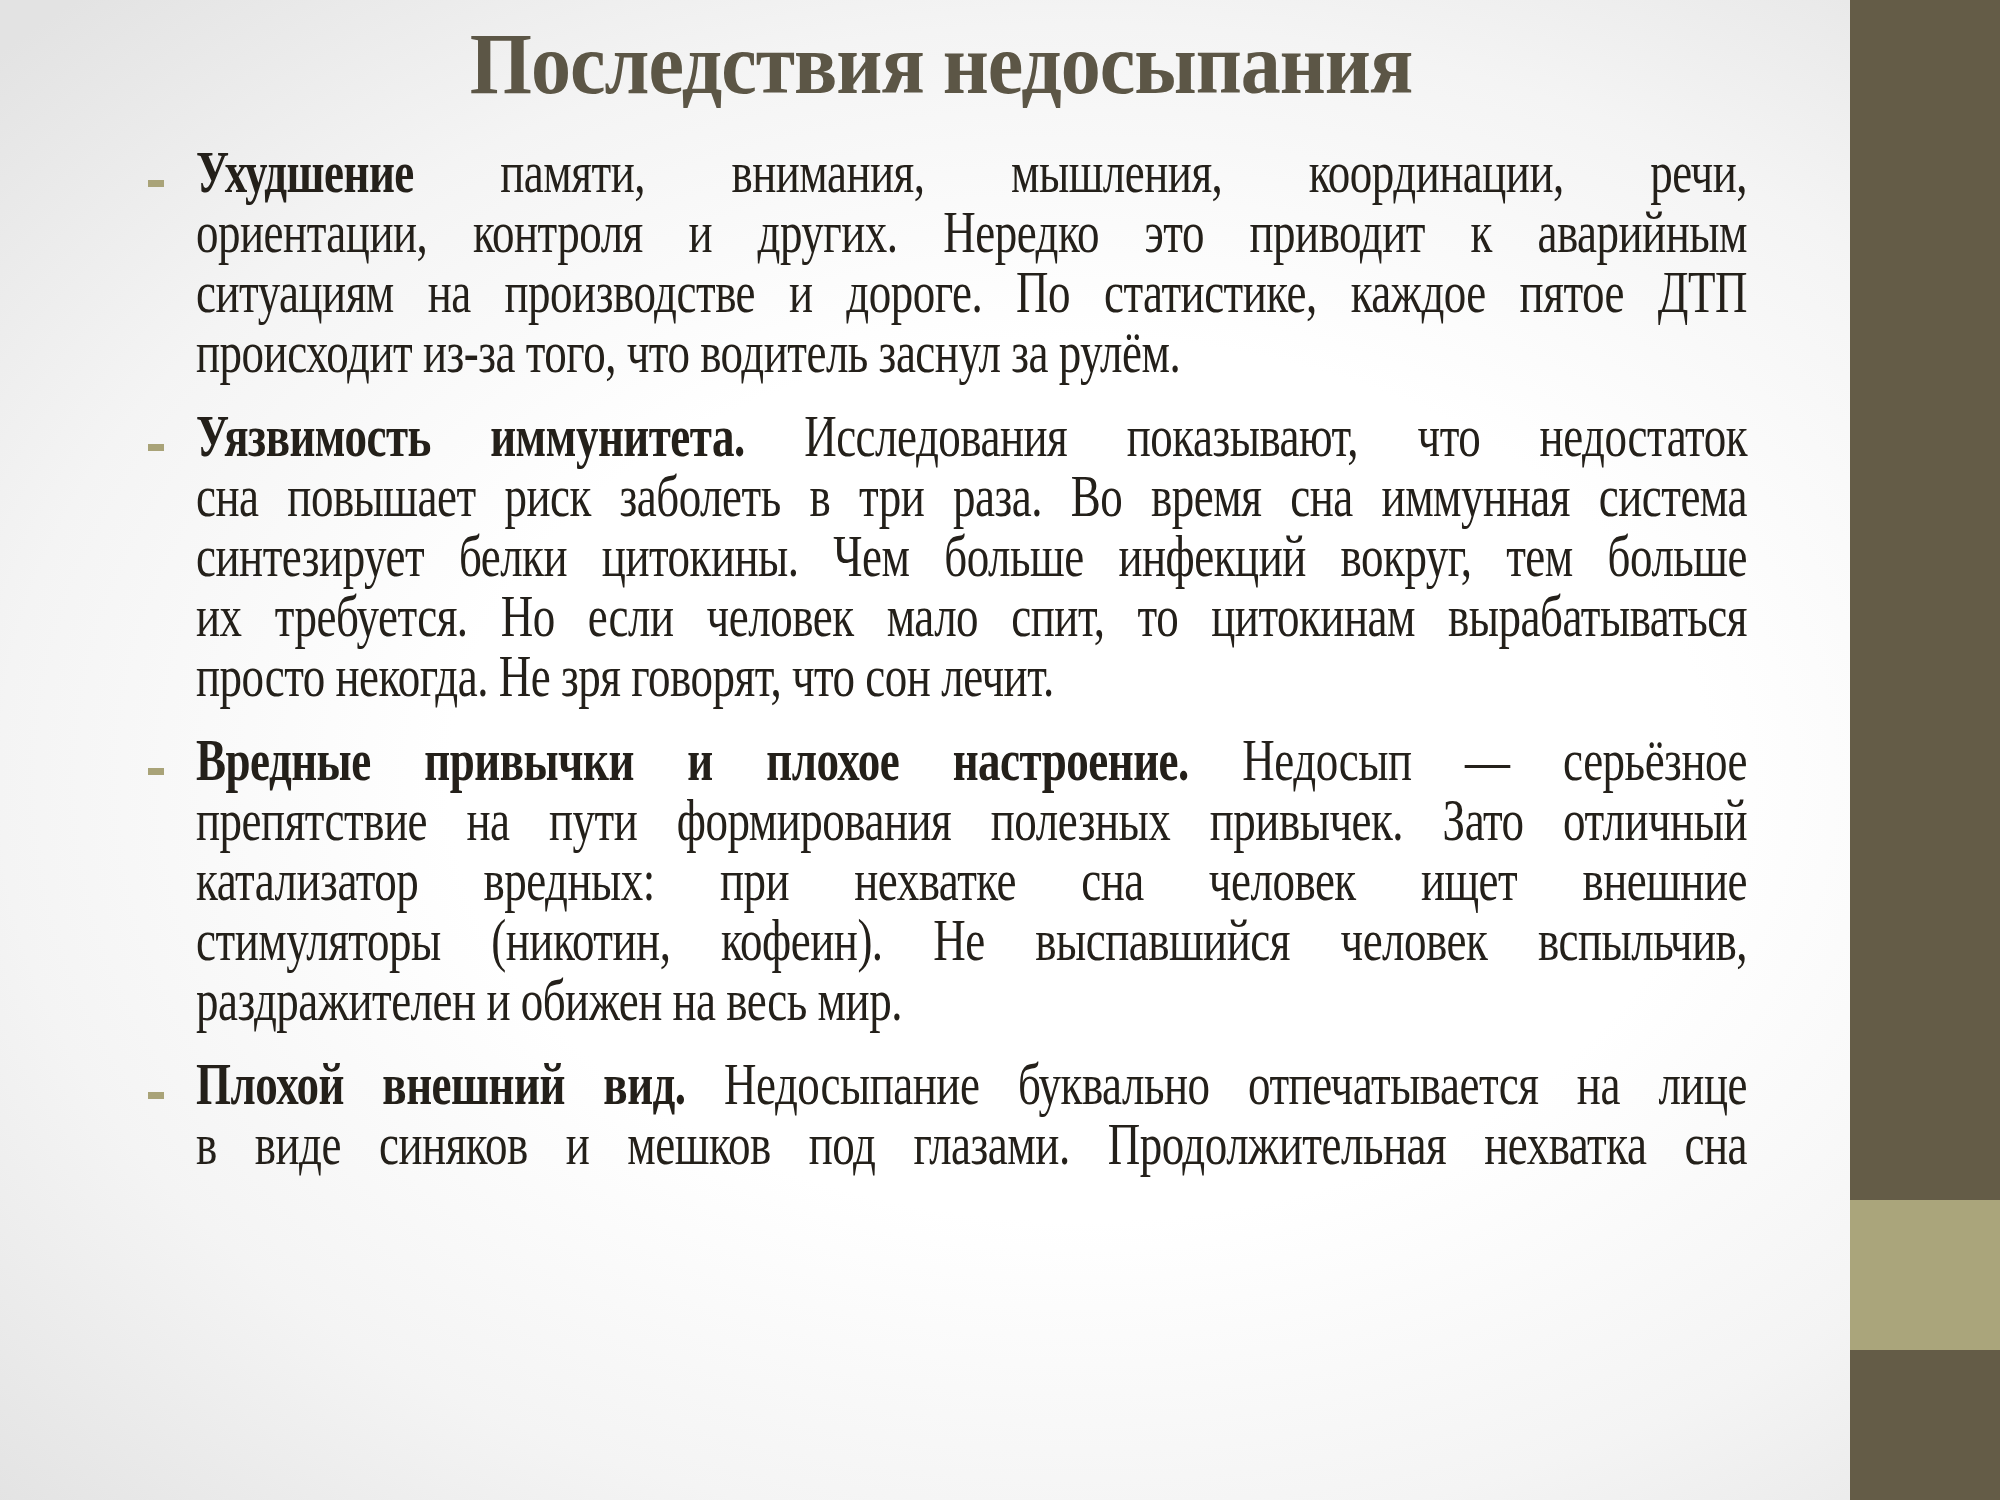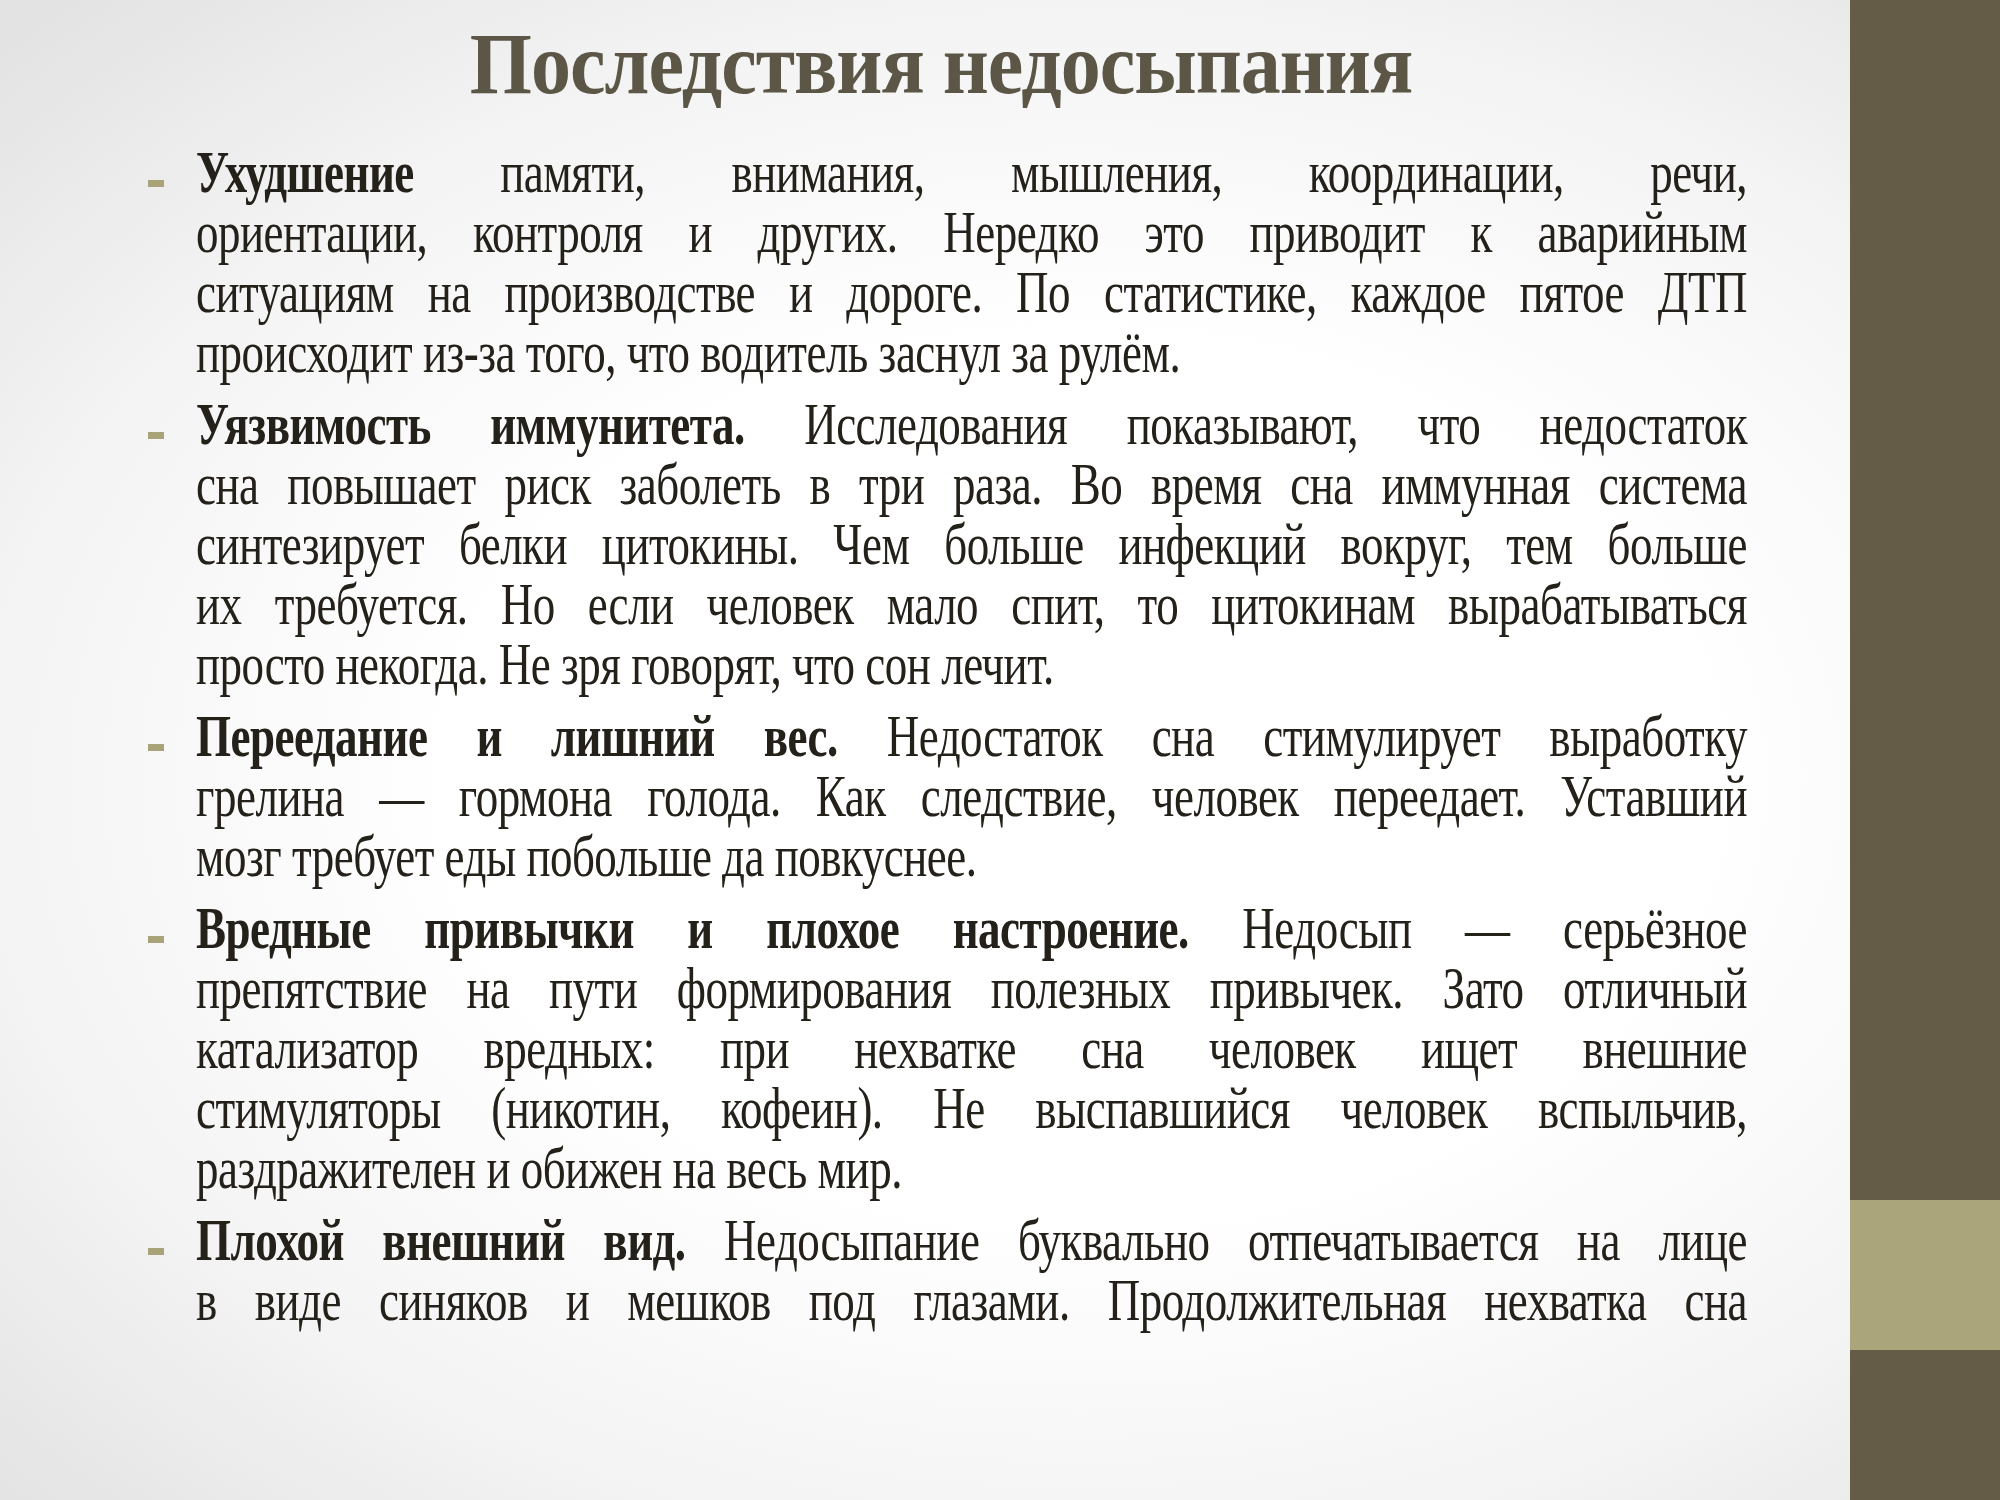--- a/index.html
+++ b/index.html
@@ -35,21 +35,21 @@
     position:absolute;left:135px;width:1612px;top:16px;
     text-align:center;font-weight:bold;
     font-size:80px;line-height:96px;letter-spacing:-1px;
     color:var(--title-color);
     transform:scaleY(1.08);
   }
   .content{
     position:absolute;left:148px;top:142px;width:1599px;
   }
   .bullet{display:flex;align-items:flex-start;}
-  .bullet + .bullet{margin-top:12px;}
+  .bullet + .bullet{margin-top:24px;}
   .dash{
     flex:0 0 16px;width:16px;height:7px;
     background:var(--bullet-dash);
     margin-top:38px;margin-right:32px;
   }
   .para{
     flex:1 1 auto;min-width:0;
     color:var(--body-text);
     font-size:45px;line-height:60px;letter-spacing:-0.5px;
   }
@@ -82,28 +82,20 @@
           <div class="line"><b>Уязвимость иммунитета.</b> Исследования показывают, что недостаток</div>
           <div class="line">сна повышает риск заболеть в три раза. Во время сна иммунная система</div>
           <div class="line">синтезирует белки цитокины. Чем больше инфекций вокруг, тем больше</div>
           <div class="line">их требуется. Но если человек мало спит, то цитокинам вырабатываться</div>
           <div class="line final">просто некогда. Не зря говорят, что сон лечит.</div>
         </div>
       </div>
       <div class="bullet">
         <span class="dash"></span>
         <div class="para">
-          <div class="line"><b>Переедание и лишний вес.</b> Недостаток сна стимулирует выработку</div>
-          <div class="line">грелина — гормона голода. Как следствие, человек переедает. Уставший</div>
-          <div class="line final">мозг требует еды побольше да повкуснее.</div>
-        </div>
-      </div>
-      <div class="bullet">
-        <span class="dash"></span>
-        <div class="para">
           <div class="line"><b>Вредные привычки и плохое настроение.</b> Недосып — серьёзное</div>
           <div class="line">препятствие на пути формирования полезных привычек. Зато отличный</div>
           <div class="line">катализатор вредных: при нехватке сна человек ищет внешние</div>
           <div class="line">стимуляторы (никотин, кофеин). Не выспавшийся человек вспыльчив,</div>
           <div class="line final">раздражителен и обижен на весь мир.</div>
         </div>
       </div>
       <div class="bullet">
         <span class="dash"></span>
         <div class="para">

